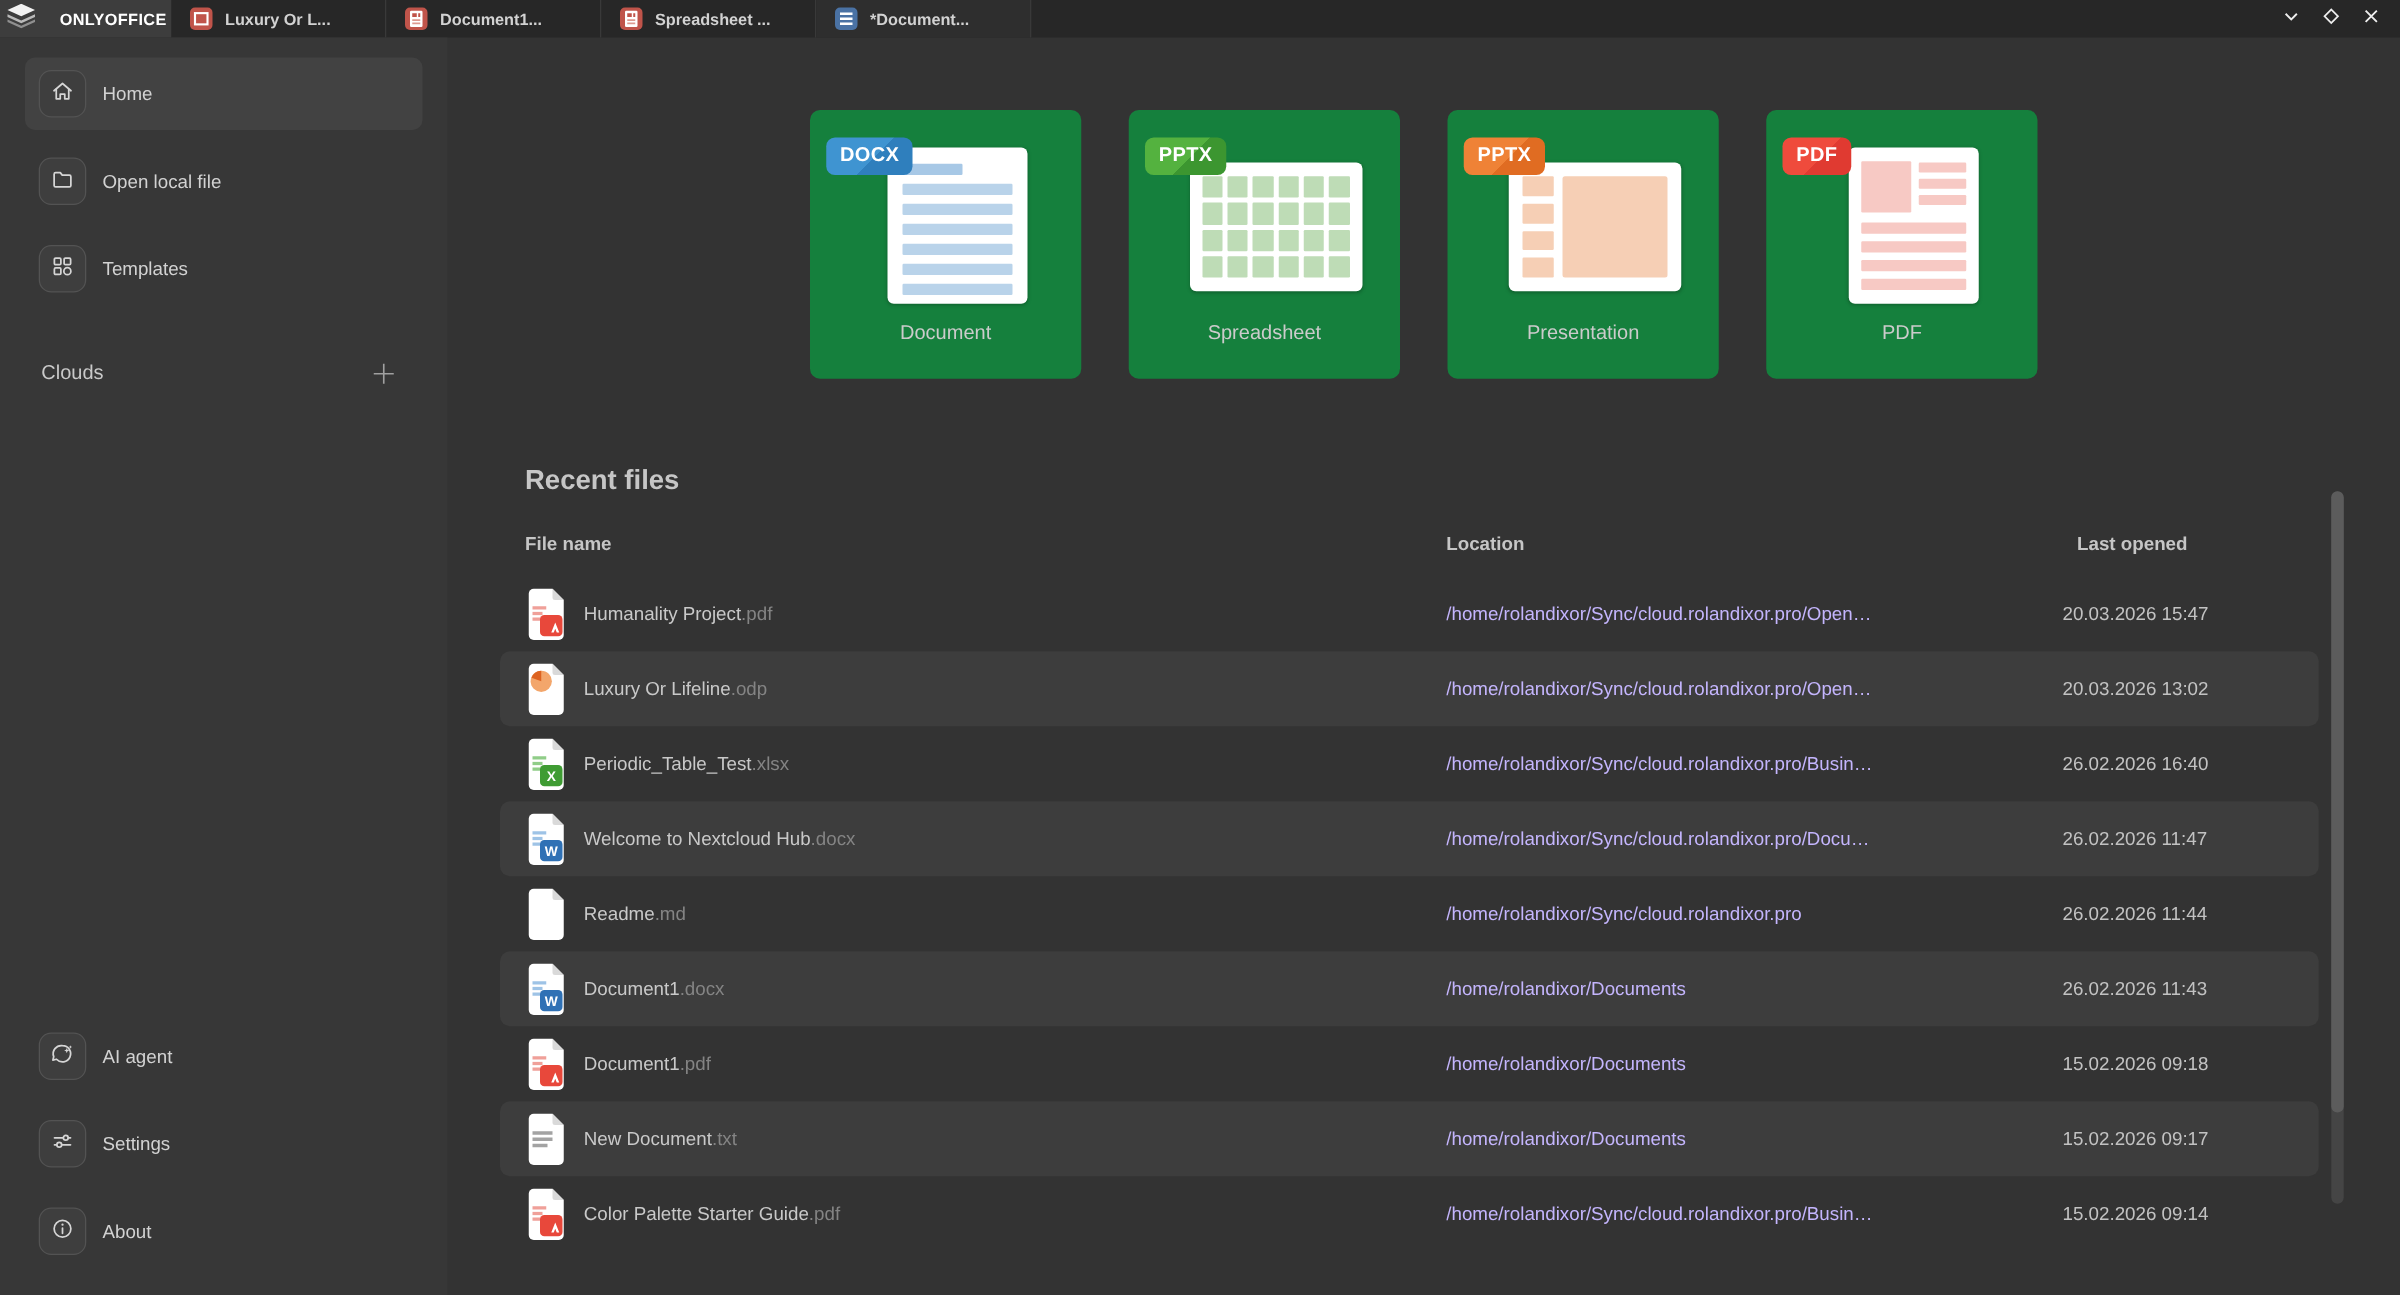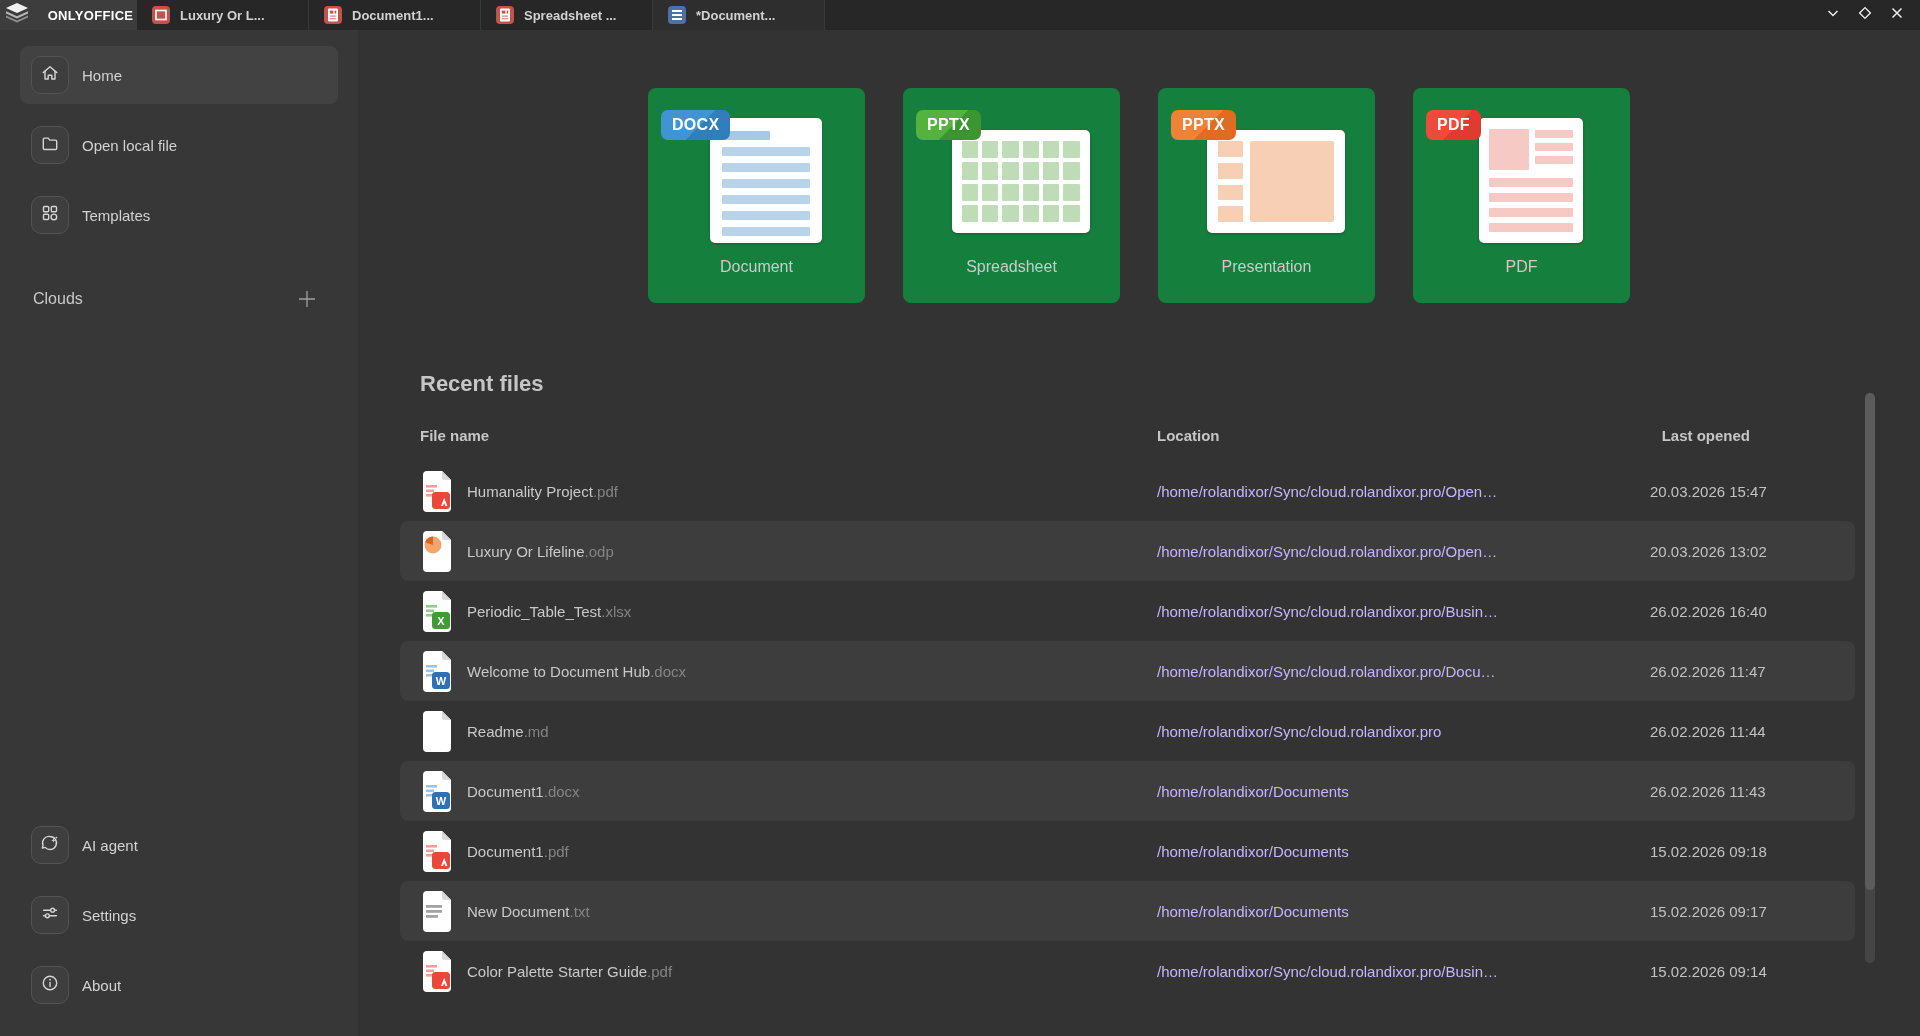--- a/index.html
+++ b/index.html
@@ -387,21 +387,21 @@
     <div class="fcell">
       <span class="ficon"><svg width="34" height="42" viewBox="0 0 34 42">
                 <path d="M3 5 a4 4 0 0 1 4 -4 h15 l9 9 v28 a4 4 0 0 1 -4 4 H7 a4 4 0 0 1 -4 -4 z" fill="#ffffff"></path>
                 <path d="M22 1 l9 9 h-7 a2 2 0 0 1 -2 -2 z" fill="#d9d9d9"></path>
                 <rect x="6" y="15" width="11" height="2.6" fill="#9ec3e6"></rect>
                 <rect x="6" y="19.5" width="8" height="2.6" fill="#9ec3e6"></rect>
                 <rect x="6" y="24" width="11" height="2.6" fill="#9ec3e6"></rect>
                 <rect x="12" y="22" width="18" height="17" rx="3.5" fill="#2f71b5"></rect>
                 <text x="21" y="35" font-size="11" font-weight="bold" fill="#fff" text-anchor="middle" font-family="Liberation Sans, sans-serif">W</text>
               </svg></span>
-      <span><span class="fname">Welcome to Document Hub</span><span class="fext">.docx</span></span>
+      <span><span class="fname">Welcome to Nextcloud Hub</span><span class="fext">.docx</span></span>
     </div>
     <div class="floc">/home/rolandixor/Sync/cloud.rolandixor.pro/Docu…</div>
     <div class="fdate">26.02.2026 11:47</div>
   </div>
         <div class="row">
     <div class="fcell">
       <span class="ficon"><svg width="34" height="42" viewBox="0 0 34 42">
                 <path d="M3 5 a4 4 0 0 1 4 -4 h15 l9 9 v28 a4 4 0 0 1 -4 4 H7 a4 4 0 0 1 -4 -4 z" fill="#ffffff"></path>
                 <path d="M22 1 l9 9 h-7 a2 2 0 0 1 -2 -2 z" fill="#d9d9d9"></path>
               </svg></span>

